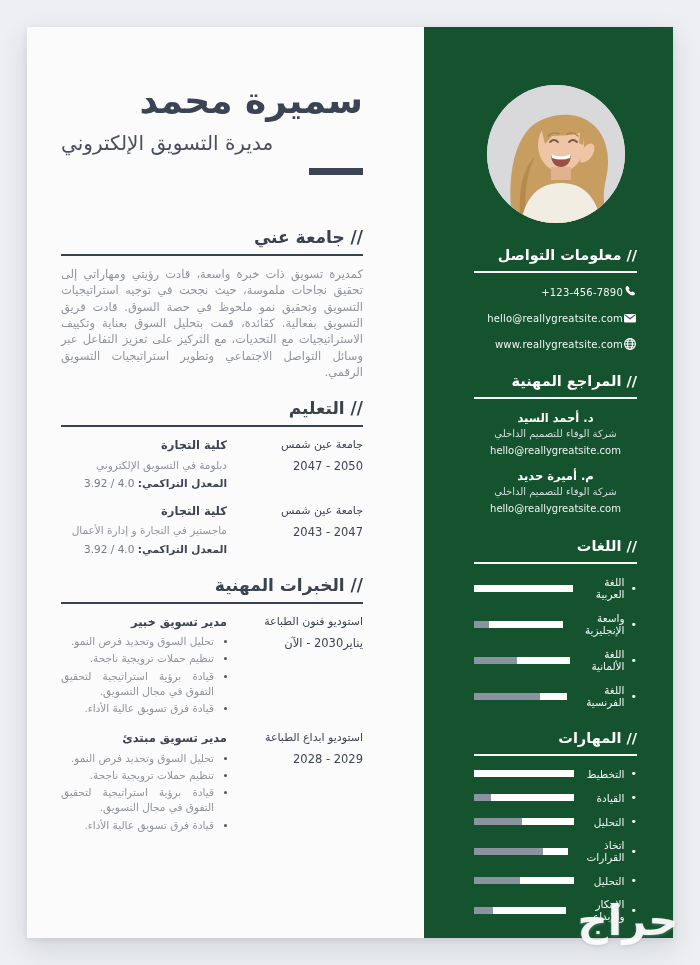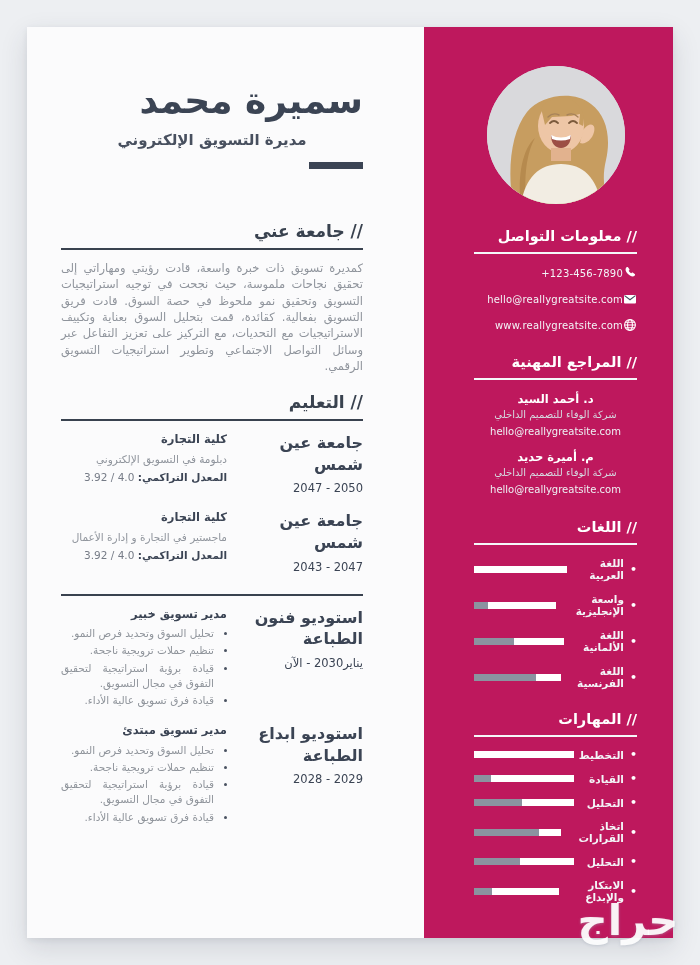--- a/index.html
+++ b/index.html
@@ -2,63 +2,63 @@
 <html lang="ar" dir="rtl"><head>
 <meta charset="utf-8">
 <style>
   html,body{margin:0;padding:0}
   body{width:700px;height:965px;background:#edeff2;font-family:"DejaVu Sans",sans-serif;direction:rtl;position:relative;overflow:hidden}
   .page{position:absolute;left:27px;top:27px;width:646px;height:911px;background:#fbfbfc;box-shadow:0 10px 26px rgba(40,50,70,.14),0 2px 6px rgba(40,50,70,.08);display:flex;overflow:hidden}
 
   
   .main{flex:1;box-sizing:border-box;padding:52px 61px 0 34px}
   .name{font-size:36px;font-weight:700;color:#3b4454;margin:0;text-align:right;line-height:1.22;letter-spacing:-.5px}
-  .job-title{font-size:15px;font-weight:700;color:#48505f;margin-top:8px;text-align:center}
+  .job-title{font-size:20px;font-weight:400;color:#48505f;margin-top:8px;text-align:left}
   .accent-bar{width:54px;height:7px;background:#3b4454;margin-top:13px}
   .section{margin-top:52px}
   .section.tight{margin-top:18px}
   .section.exp-sec{margin-top:20px}
   .section h2{font-size:17px;font-weight:700;color:#39424f;margin:0;text-align:right}
   .rule{height:2px;background:#39424f;margin-top:7px}
   .about-text{margin-top:10px;font-size:11.5px;line-height:1.42;color:#8f949c;text-align:justify;margin-bottom:0}
 
   .entry{display:grid;grid-template-columns:126px 1fr;column-gap:10px;margin-top:11px;text-align:right}
   .entry + .entry{margin-top:15px}
-  .org{font-size:16px;font-weight:700;color:#3b4454;line-height:1.35}
+  .org{font-size:11px;font-weight:400;color:#3b4454;line-height:1.35}
   .dates{font-size:11.5px;font-weight:400;color:#3b4454;margin-top:6px}
   .role{font-size:11.5px;font-weight:700;color:#3b4454;line-height:1.35}
   .degree{font-size:10.5px;color:#8f949c;margin-top:4px;line-height:1.45}
   .gpa{font-size:10.5px;margin-top:4px}
   .gpa-label{font-weight:700;color:#3b4454}
   .gpa-val{color:#757b86}
   .ltr{direction:ltr;unicode-bidi:isolate;display:inline-block}
   .bullets{margin:4px 0 0;padding:0 13px 0 0;list-style:disc}
   .bullets li{font-size:10.5px;color:#8f949b;line-height:1.45;text-align:justify;margin-top:2px}
   .bullets li::marker{color:#4a5261;font-size:10px}
 
   
-  .sidebar{width:249px;flex:0 0 249px;background:#be185d;color:#fff;box-sizing:border-box;padding:39px 36px 0 50px}
+  .sidebar{width:249px;flex:0 0 249px;background:#14532d;color:#fff;box-sizing:border-box;padding:58px 36px 0 50px}
   .photo{width:138px;height:138px;border-radius:50%;overflow:hidden;margin:0 auto;background:#d9d9dc}
   .s-section{margin-top:24px}
   .s-section.refs{margin-top:22px}
   .s-section.bars-sec{margin-top:22px}
   .s-section h2{font-size:14.5px;font-weight:700;color:#fff;margin:0;text-align:right}
   .sidebar .rule{background:#f5f7f9;height:2px;margin-top:8px}
   .c-row{display:flex;align-items:center;margin-top:12px;}
   .c-icon{width:14px;height:14px;flex:0 0 14px;display:flex;align-items:center}
   .c-icon svg{width:14px;height:14px}
   .c-val{font-size:10px;color:#f3f5f8;letter-spacing:.2px}
   .ref{margin-top:12px;text-align:center}
   .ref + .ref{margin-top:11px}
   .ref-name{font-size:11.5px;font-weight:700;color:#fff}
   .ref-co{font-size:10px;color:#d6dbe2;margin-top:3px}
   .ref-email{font-size:10px;color:#eef1f4;margin-top:3px}
   .srow{display:flex;align-items:center;justify-content:space-between;margin-top:12px}
   .skills .srow{margin-top:11px}
-  .srow-label{font-size:10.5px;color:#f3f5f8;display:flex;align-items:center;gap:6px;font-weight:700}
+  .srow-label{font-size:10.5px;color:#f3f5f8;display:flex;align-items:center;gap:6px;font-weight:400}
   .dot::before{content:"•";font-size:11px;color:#fff}
   .bar{width:100px;height:7px;background:#8b93a0;direction:rtl;overflow:hidden}
   .bar-fill{display:block;height:100%;background:#ffffff}
 
   
   .watermark{position:absolute;left:548px;top:896px;width:160px;text-align:center;font-size:42px;font-weight:700;color:rgba(255,255,255,.92);text-shadow:0 1px 3px rgba(165,172,184,.45);letter-spacing:3px;pointer-events:none}
 </style>
 </head>
 <body>
 
@@ -275,20 +275,21 @@
         </div>
         <div>
           <div class="role">كلية التجارة</div>
           <div class="degree">ماجستير في التجارة و إدارة الأعمال</div>
           <div class="gpa"><span class="gpa-label">المعدل التراكمي:</span> <span class="gpa-val ltr">3.92 / 4.0</span></div>
         </div>
       </div>
     </section>
 
     <section class="section exp-sec">
+      <h2>// الخبرات المهنية</h2>
       <div class="rule"></div>
 
       <div class="entry">
         <div class="r">
           <div class="org">استوديو فنون الطباعة</div>
           <div class="dates">يناير2030 - الآن</div>
         </div>
         <div>
           <div class="role">مدير تسويق خبير</div>
           <ul class="bullets">

